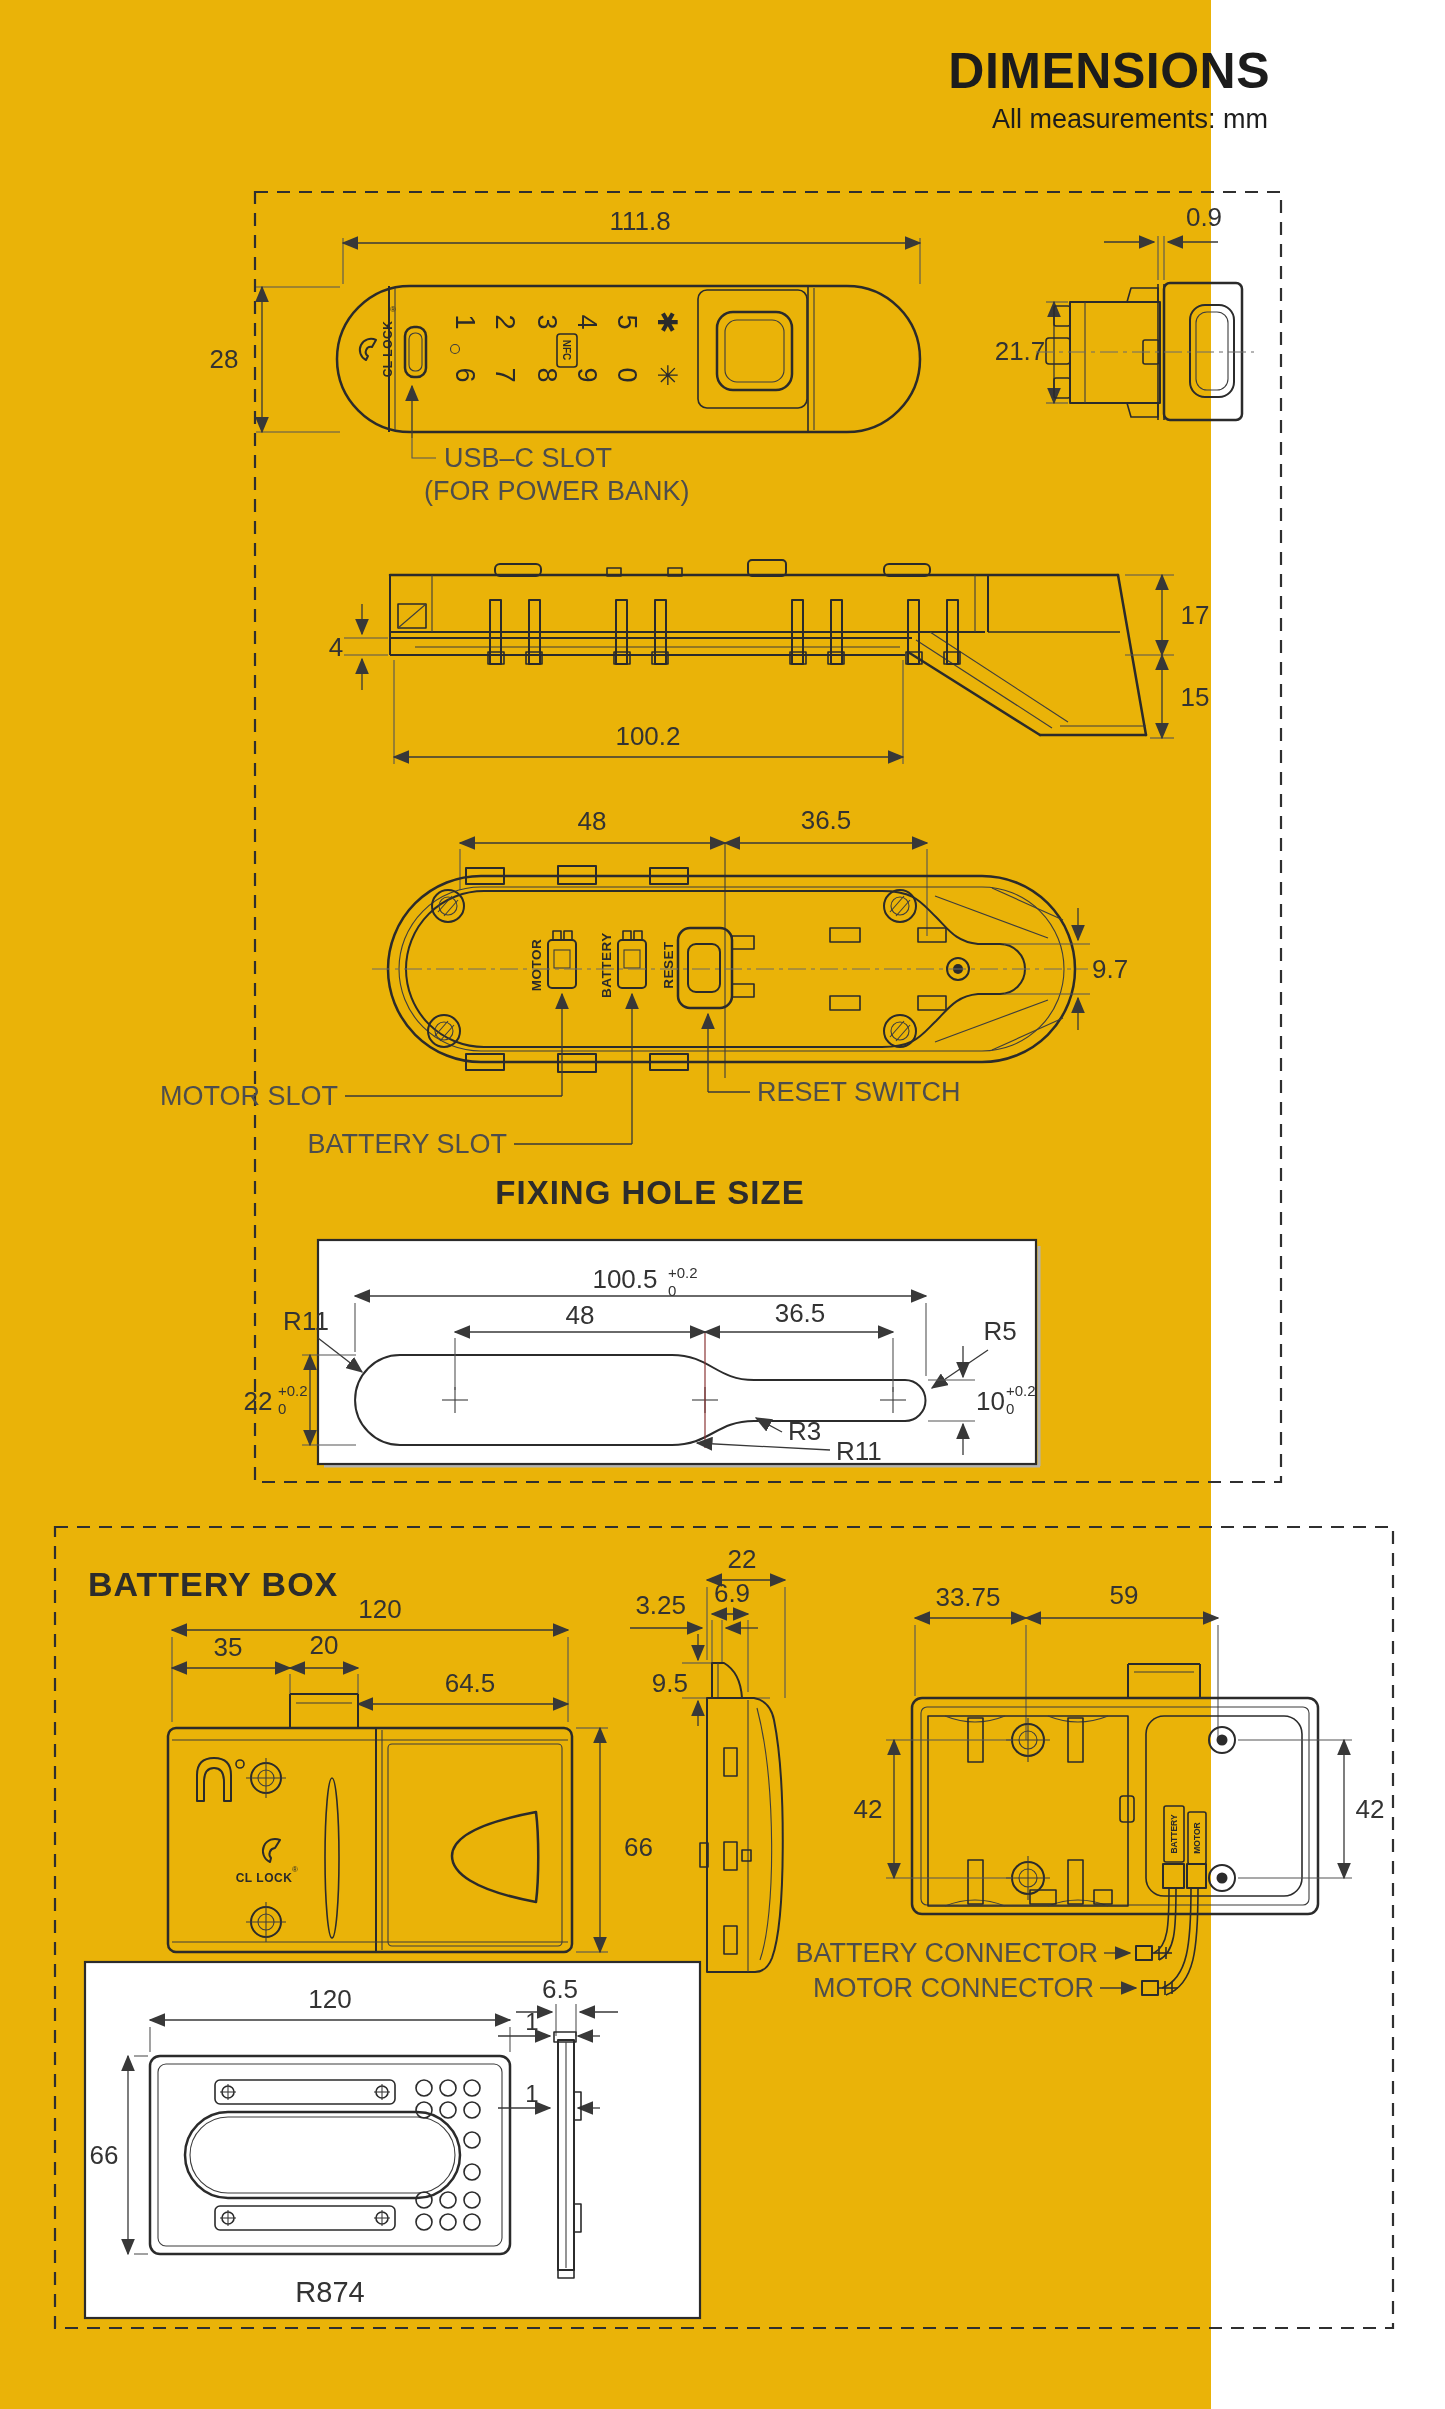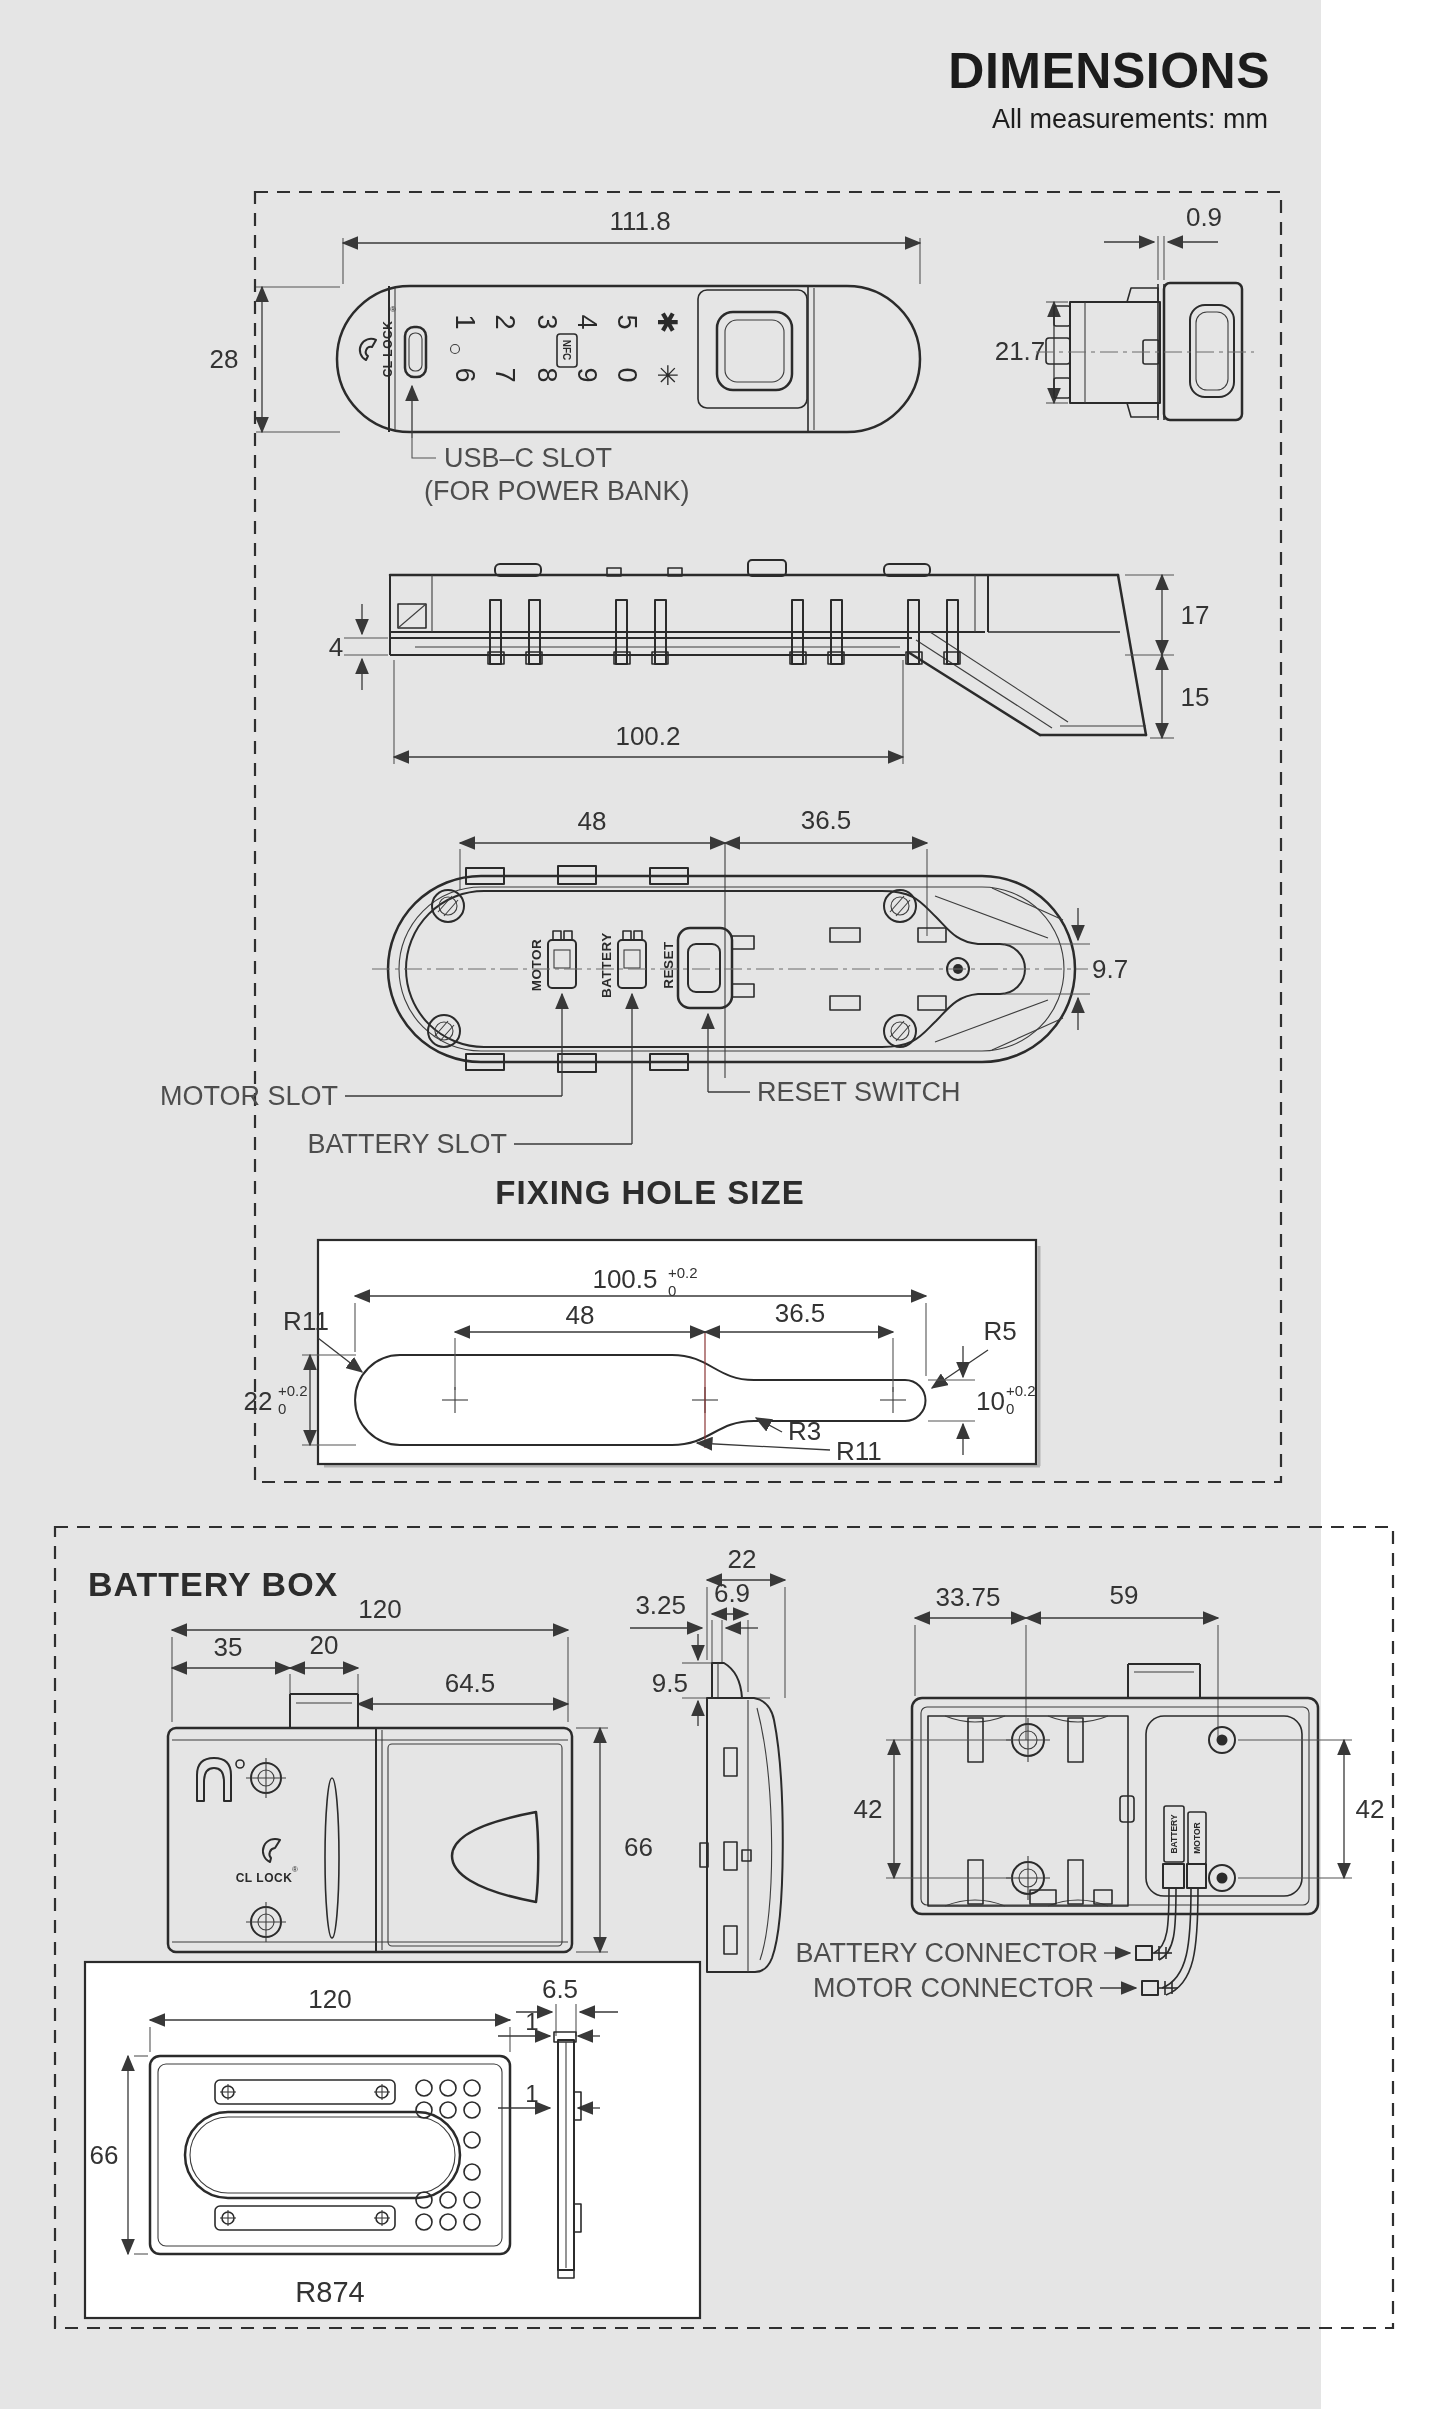--- a/index.html
+++ b/index.html
@@ -1,16 +1,16 @@
 <!DOCTYPE html>
 <html><head>
 <meta charset="utf-8">
 <style>
   html,body{margin:0;padding:0;background:#fff;}
-  .canvas{position:relative;width:1321px;height:2409px;background:#e5e5e5;font-family:"Liberation Sans",sans-serif;}
+  .canvas{position:relative;width:1211px;height:2409px;background:#eab308;font-family:"Liberation Sans",sans-serif;}
   svg{display:block;}
   
   .ln  {stroke:#2b2b2b;fill:none;stroke-width:2.5;stroke-linejoin:round;stroke-linecap:round;}
   .ln2 {stroke:#2b2b2b;fill:none;stroke-width:2;stroke-linejoin:round;}
   .md  {stroke:#2b2b2b;fill:none;stroke-width:1.6;stroke-linejoin:round;}
   .tn  {stroke:#3d3d3d;fill:none;stroke-width:1.1;}
   .dim {stroke:#383838;fill:none;stroke-width:1.3;}
   .ext {stroke:#555;fill:none;stroke-width:1.1;}
   .red {stroke:#8a3535;fill:none;stroke-width:1.2;}
   .cl  {stroke:#6a6a6a;fill:none;stroke-width:1;stroke-dasharray:18 5 4 5;}

